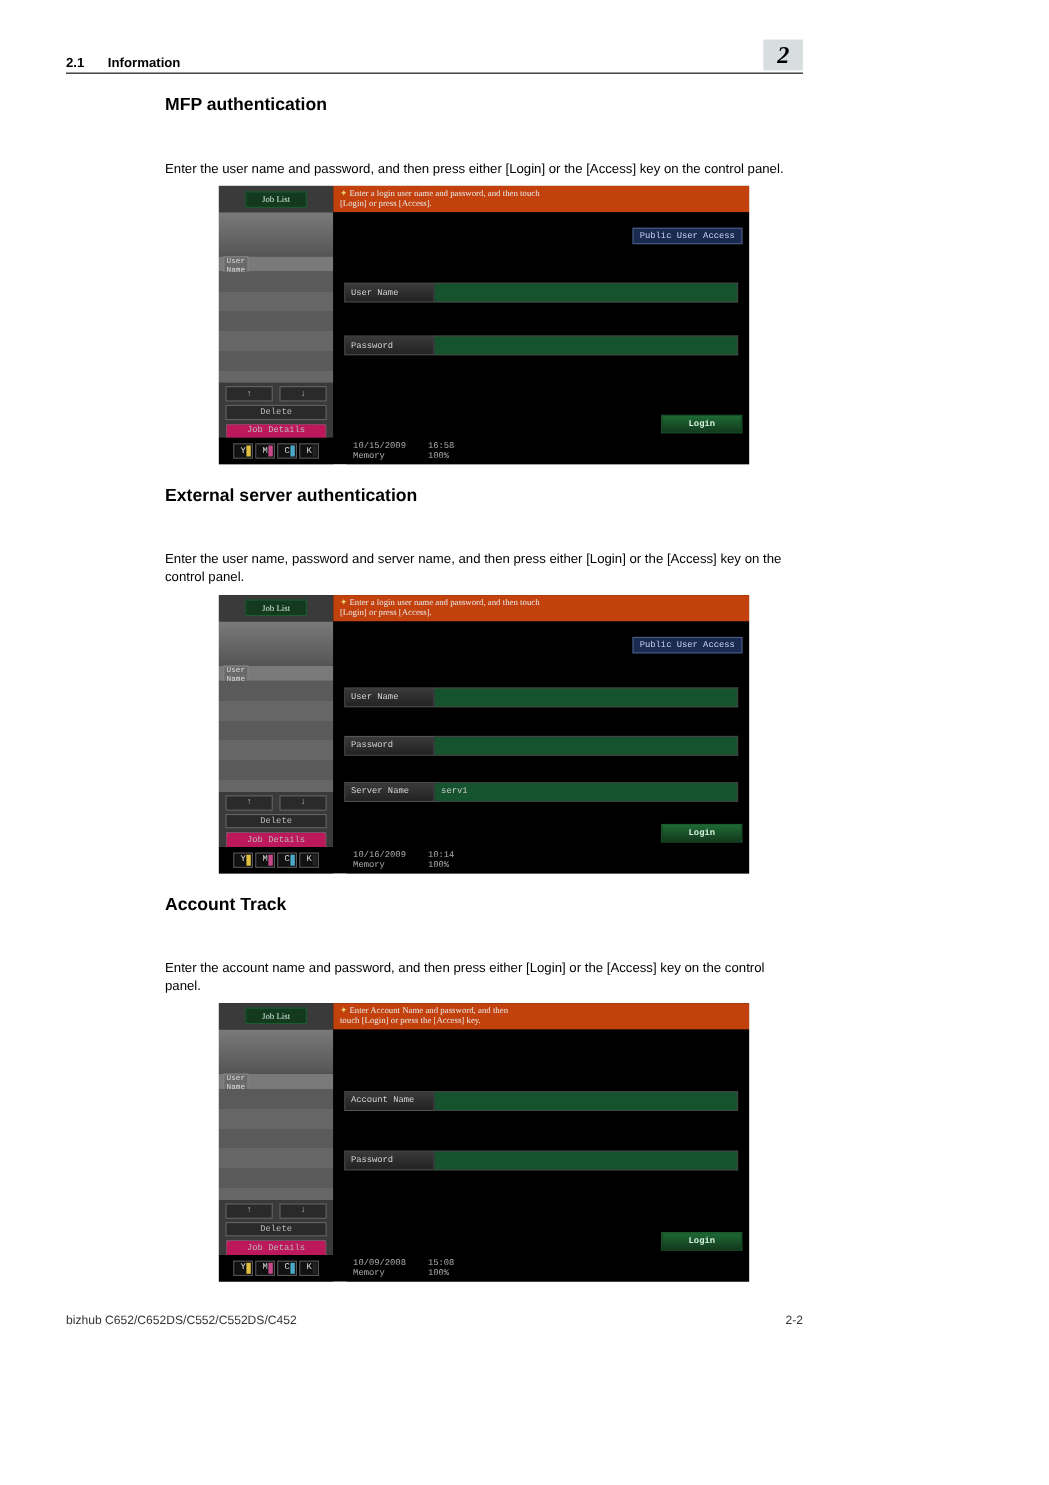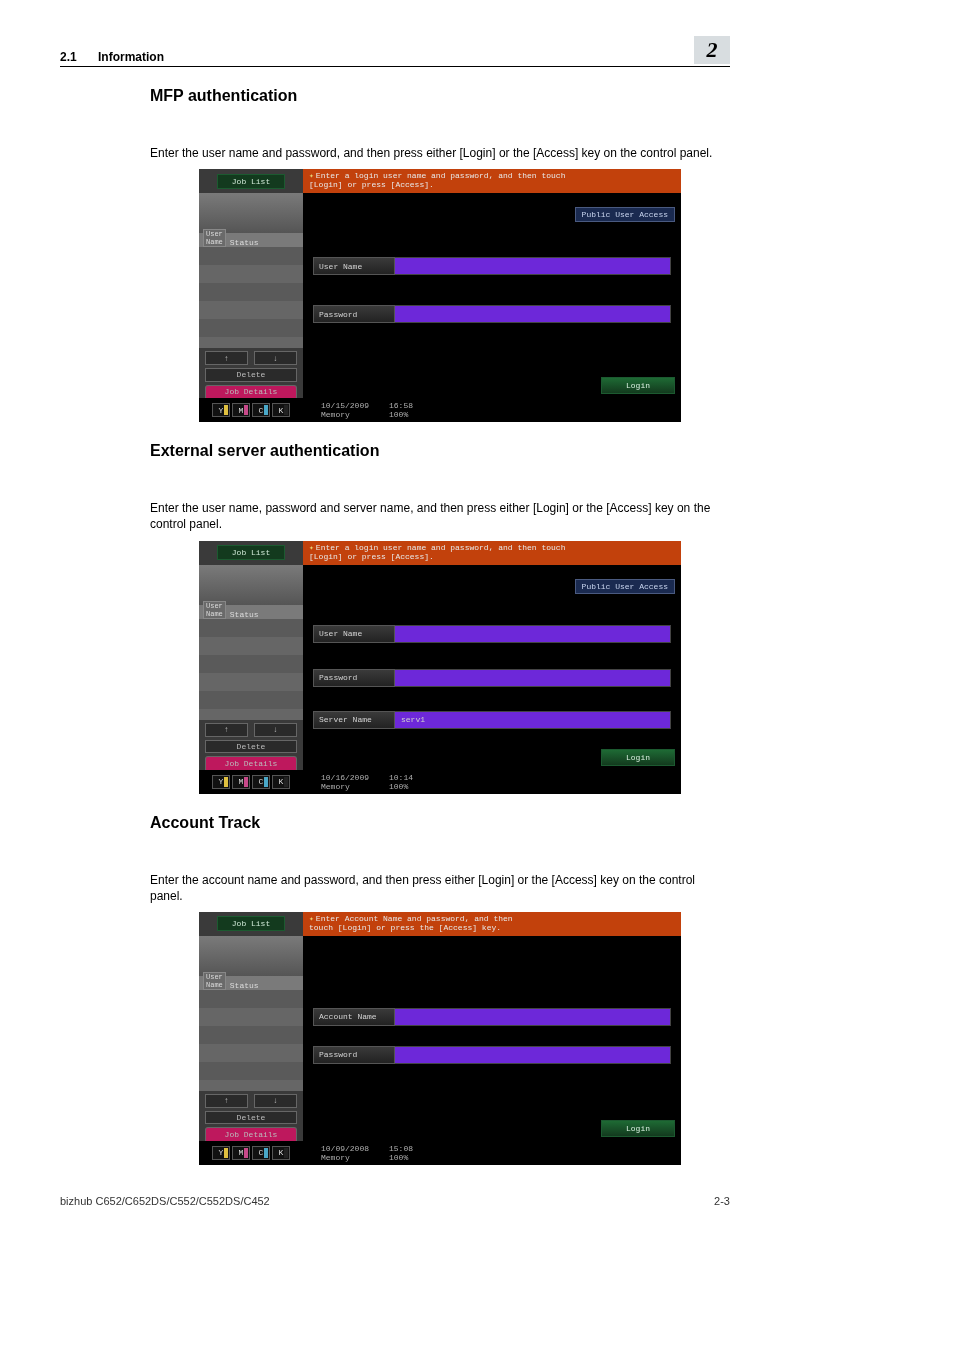--- a/index.html
+++ b/index.html
@@ -9,45 +9,45 @@
   .topbar-left { font-size: 12px; }
   .topbar-left .secnum { font-weight: bold; margin-right: 18px; }
   .topbar-left .sectitle { font-weight: bold; }
   .chapbox { width: 36px; height: 28px; background: #d8dde0; display: flex; align-items: center; justify-content: center; }
   .chapbox span { font-family: Georgia, 'Times New Roman', serif; font-style: italic; font-weight: bold; font-size: 22px; }
   .content { padding-left: 90px; padding-right: 0; }
   h3.section-title { font-size: 16px; font-weight: bold; margin: 20px 0 6px 0; }
   p.body { font-size: 12px; line-height: 1.35; margin-bottom: 8px; margin-top: 40px; }
   .panel-wrap { display: flex; justify-content: center; margin: 4px 0 20px 0; }
   .panel { width: 482px; height: 253px; font-family: "Lucida Console","Courier New",monospace; font-size: 8px; color: #e8e8e8; position: relative; background: #000; }
-  .p-top { height: 24px; display: flex; }
+  .p-top { height: 24px; display: flex; font-family: Liberation Serif, serif; }
   .p-top-left { width: 104px; display:flex; align-items:center; justify-content:center; background:#3a3a3a; }
   .joblist { border:1px solid #1c5a30; background:#133a1e; color:#cfe8d6; padding:2px 14px; }
   .p-top-right { flex:1; padding:2px 6px; line-height: 9px; background:#c2410c; }
   .p-top-right .tip { color:#e6d070; margin-right:2px; }
   .p-mid { height: 205px; display:flex; }
   .p-left { width:104px; display:flex; flex-direction:column; }
   .p-left-blank { height:40px; background:linear-gradient(#7a7a7a,#555); }
   .p-left-list { flex:1; background: repeating-linear-gradient(#5a5a5a 0, #5a5a5a 18px, #666 18px, #666 36px); position:relative; }
-  .p-left-header { height:14px; background:#7a7a7a; display:flex; align-items:flex-end; padding-left:4px; gap:4px; color:#dcdcdc; }
+  .p-left-header { height:14px; background:#7a7a7a; display:flex; align-items:flex-start; padding-left:4px; gap:4px; color:#dcdcdc;flex-direction:column; }
   .hdr-small { background:#6a6a6a; border:1px solid #888; padding:0 2px; font-size:7px; line-height:8px; }
   .p-left-bottom { height:50px; background:#3a3a3a; display:flex; flex-direction:column; justify-content:flex-end; }
   .arrow-row { display:flex; gap:6px; padding:3px 6px; }
   .arrow-btn { flex:1; height:14px; background:#2a2a2a; border:1px solid #666; display:flex; align-items:center; justify-content:center; color:#bbb; }
   .wide-btn { margin:0 6px 3px 6px; height:14px; background:#2a2a2a; border:1px solid #666; display:flex; align-items:center; justify-content:center; color:#bbb; }
   .tabish { margin:0 6px; height:14px; background:#be185d; border:1px solid #666; border-bottom:none; display:flex; align-items:center; justify-content:center; color:#bbb; border-radius:3px 3px 0 0; }
   .p-main { flex:1; background:#000; position:relative; }
   .pua-row { position:absolute; top:14px; right:6px; }
   .pua { border:1px solid #4a5a80; background:#1a2a50; color:#c8d4ee; padding:2px 6px; }
   .field-row { position:absolute; left:10px; right:10px; height:18px; display:flex; align-items:center; }
   .fld-label { width:82px; height:18px; border:1px solid #555; background:linear-gradient(#3a3a3a,#222); display:flex; align-items:center; padding-left:5px; color:#d4d4d4; }
-  .fld-value { flex:1; height:18px; border:1px solid #444; border-left:none; background:#6d28d9; display:flex; align-items:center; padding-left:6px; color:#cfcfcf; }
+  .fld-value { flex:1; height:18px; border:1px solid #444; border-left:none; background:#14532d; display:flex; align-items:center; padding-left:6px; color:#cfcfcf; }
   .fld-label { position:relative; }
   .login-row { position:absolute; right:6px; bottom:4px; }
-  .login-btn { border:1px solid #1c5a30; background:linear-gradient(#1e6a34,#133a1e); color:#d8f0df; padding:3px 24px; }
+  .login-btn { border:1px solid #1c5a30; background:linear-gradient(#1e6a34,#133a1e); color:#d8f0df; padding:3px 24px;font-weight:bold; }
   .p-status { height:24px; display:flex; }
   .toner { width:104px; background:#000; display:flex; align-items:center; justify-content:center; gap:2px; }
   .t { width:18px; height:14px; background:#111; border:1px solid #555; display:flex; align-items:center; justify-content:center; color:#ddd; font-size:8px; position:relative; }
   .t::after { content:""; position:absolute; right:1px; top:1px; bottom:1px; width:4px; }
   .ty::after { background:#e0c040; }
   .tm::after { background:#c84a8a; }
   .tc::after { background:#4aa8c8; }
   .tk::after { background:#222; }
   .status-right { flex:1; background:#000; display:flex; align-items:center; padding-left:6px; gap:20px; color:#aeaeae;margin-left:12px; }
   .status-right .col { line-height:9px; }
@@ -224,21 +224,21 @@
             <div class="p-left-bottom">
               <div class="arrow-row">
                 <div class="arrow-btn">↑</div>
                 <div class="arrow-btn">↓</div>
               </div>
               <div class="wide-btn">Delete</div>
               <div class="tabish">Job Details</div>
             </div>
           </div>
           <div class="p-main">
-            <div class="field-row" style="top:72px;">
+            <div class="field-row" style="top:56px;">
               <div class="fld-label">Account Name</div>
               <div class="fld-value"></div>
             </div>
             <div class="field-row" style="top:110px;">
               <div class="fld-label">Password</div>
               <div class="fld-value"></div>
             </div>
             <div class="login-row">
                 <div class="login-btn">Login</div>
               </div>
@@ -256,15 +256,15 @@
             <div class="col"><span>15:08</span><br><span>100%</span></div>
           </div>
         </div>
       </div>
     </div>
 
   </div>
 
   <div class="footer">
     <span>bizhub C652/C652DS/C552/C552DS/C452</span>
-    <span>2-3</span>
+    <span>2-2</span>
   </div>
 </div>
 
 </body></html>

